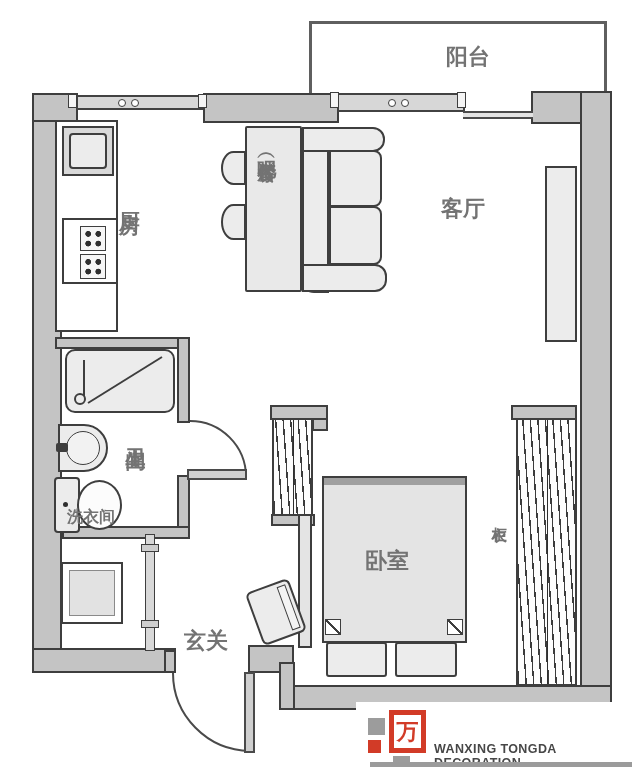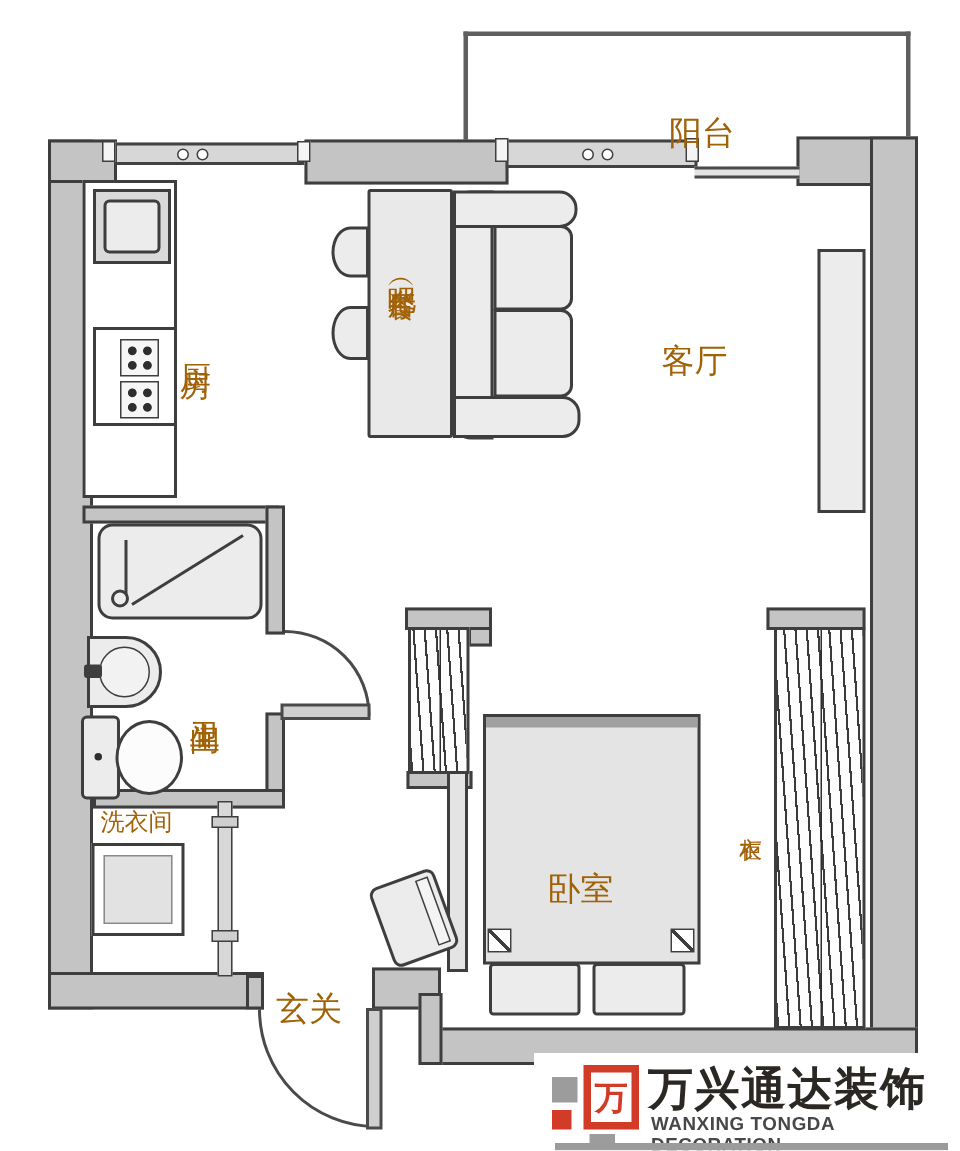--- a/index.html
+++ b/index.html
@@ -2,21 +2,21 @@
 <html><head>
 <meta charset="utf-8">
 <style>
   html,body{margin:0;padding:0;background:#ffffff;}
   #stage{position:relative;width:640px;height:767px;background:#ffffff;overflow:hidden;
          font-family:"Liberation Sans","DejaVu Sans",sans-serif;}
   .wall{position:absolute;background:#c4c4c4;border:2px solid #3e3e3e;box-sizing:border-box;}
   .thinwall{position:absolute;background:#d8d8d8;border:1.5px solid #3e3e3e;box-sizing:border-box;}
   .furn{position:absolute;background:#ececec;border:2px solid #3e3e3e;box-sizing:border-box;}
   .white{background:#ffffff;}
-  .label{position:absolute;font-weight:400;color:#a16207;white-space:nowrap;line-height:1.15;margin-top:32px;}
+  .label{position:absolute;font-weight:700;color:#737373;white-space:nowrap;line-height:1.15;}
   .vlabel{writing-mode:vertical-rl;letter-spacing:2px;}
   .wcirc{position:absolute;width:8px;height:8px;border:1.5px solid #3e3e3e;border-radius:50%;
          background:#fff;box-sizing:border-box;}
   .jamb{position:absolute;background:#f5f5f5;border:1.5px solid #3e3e3e;box-sizing:border-box;}
   .burner{position:absolute;width:26px;height:25px;border:1.5px solid #3e3e3e;box-sizing:border-box;
     background:
       radial-gradient(circle at 30% 30%, #2e2e2e 2.6px, transparent 3.2px),
       radial-gradient(circle at 72% 30%, #2e2e2e 2.6px, transparent 3.2px),
       radial-gradient(circle at 30% 72%, #2e2e2e 2.6px, transparent 3.2px),
       radial-gradient(circle at 72% 72%, #2e2e2e 2.6px, transparent 3.2px),#f6f6f6;}
@@ -140,18 +140,17 @@
 
   <div id="logo">
     <div class="mark">
       <div class="msq" style="left:0;top:8px;width:17px;height:17px;background:#9c9c9c;"></div>
       <div class="msq" style="left:0;top:30px;width:13px;height:13px;background:#d23b27;"></div>
       <div class="msq" style="left:21px;top:0;width:37px;height:43px;border:5px solid #d23b27;background:#fff;display:flex;align-items:center;justify-content:center;">
         <span style="font-size:22px;font-weight:bold;color:#d23b27;line-height:1;">万</span>
       </div>
       <div class="msq" style="left:25px;top:46px;width:17px;height:7px;background:#9c9c9c;"></div>
     </div>
-    <div class="cn">万兴通达装饰</div>
     <div class="en">WANXING TONGDA DECORATION</div>
     <div style="position:absolute;left:14px;bottom:0;width:262px;height:5px;background:#9b9b9b;"></div>
   </div>
 
 </div>
 
 </body></html>

